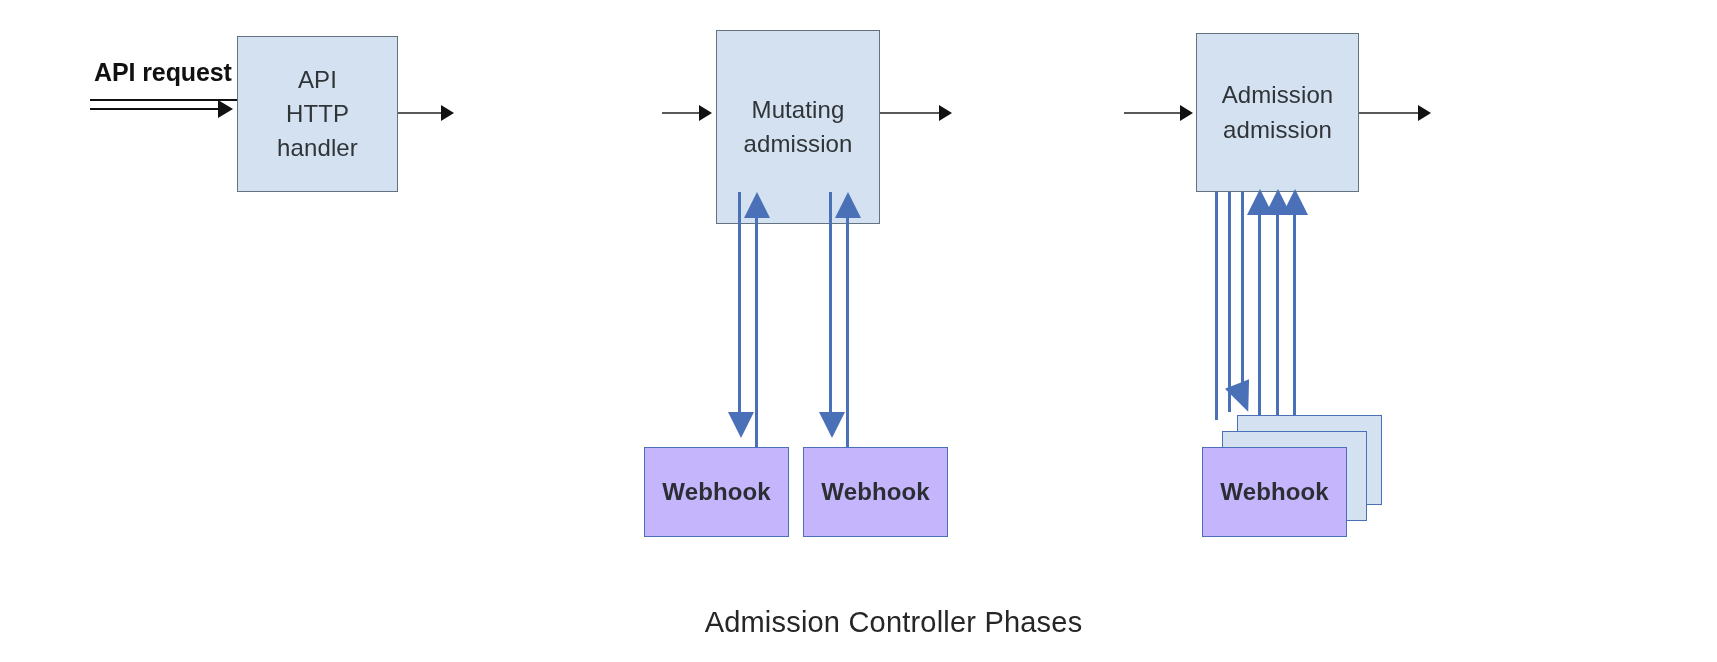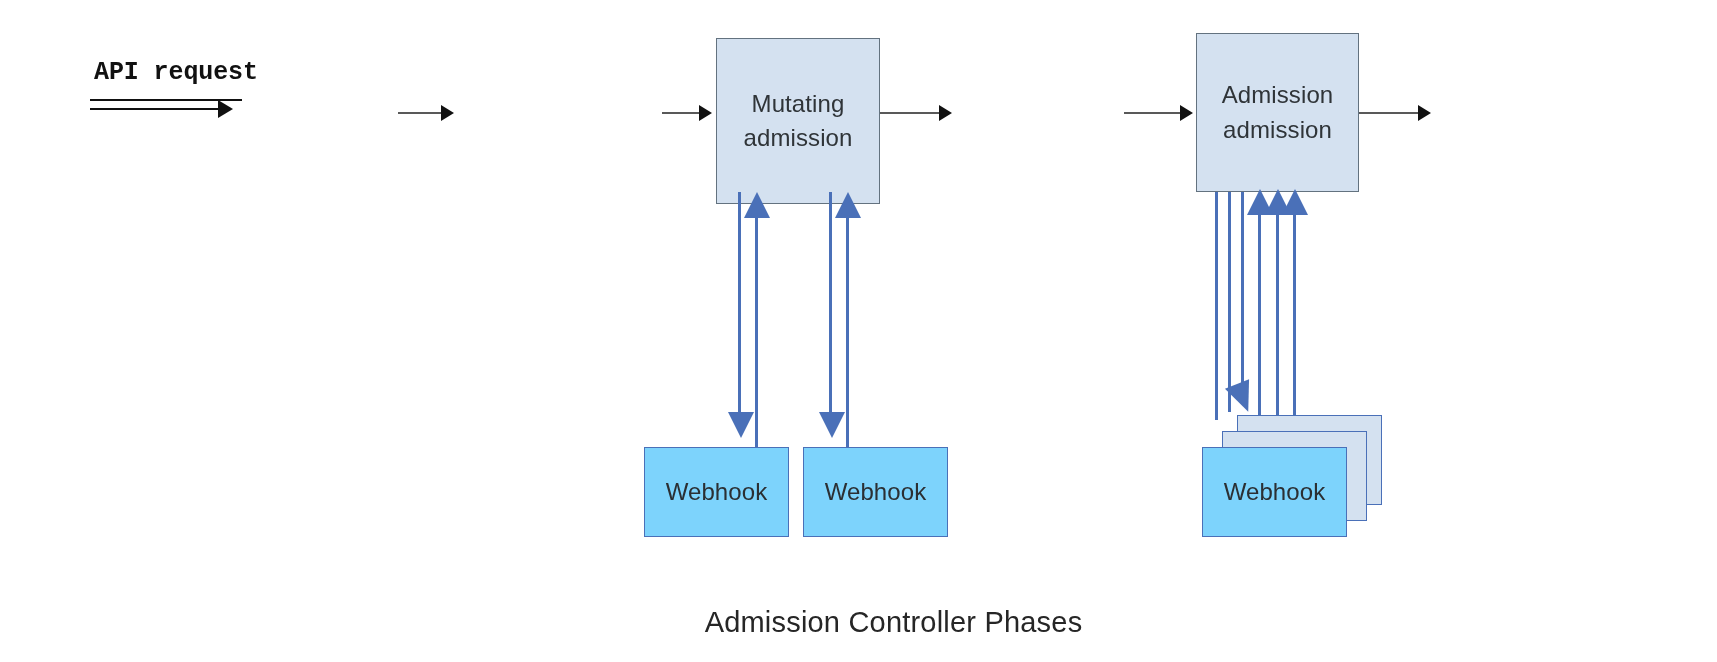--- a/index.html
+++ b/index.html
@@ -34,27 +34,27 @@
     font-size: 24px;
     color: #2f3438;
     letter-spacing: .1px;
     white-space: pre-line;
   }
 
   
   .webhook-box {
     position: absolute;
     box-sizing: border-box;
-    background: #7dd3fc;
+    background: #c4b5fd;
     border: 1.8px solid #4a70b8;
     display: flex;
     align-items: center;
     justify-content: center;
     font-size: 24px;
-    font-weight: 400;
+    font-weight: 700;
     color: #2b2f33;
     letter-spacing: .1px;
   }
   .webhook-ghost {
     position: absolute;
     box-sizing: border-box;
     background: #d4e1f0;
     border: 1.8px solid #4a70b8;
   }
 
@@ -87,21 +87,20 @@
     border-bottom: 9px solid transparent;
     border-left: 15px solid #111111;
   }
   .entry-label {
     position: absolute;
     font-size: 25px;
     font-weight: 700;
     color: #111111;
     white-space: nowrap;
     letter-spacing: -.1px;
-    font-family: Liberation Mono, monospace;
   }
 
   
   .v-line {
     position: absolute;
     width: 3.2px;
     background: #4a70b8;
   }
   .v-arrow-down {
     position: absolute;
@@ -144,23 +143,26 @@
 </head>
 <body>
 
 <div id="canvas">
 
   <div class="entry-label" style="left:94px; top:58px;">API request</div>
   <div class="entry-line" style="left:90px; top:99px; width:152px;"></div>
   <div class="entry-line" style="left:90px; top:108px; width:130px;"></div>
   <div class="entry-arrow" style="left:218px; top:100px;"></div>
 
-
-
-  <div class="phase-box" style="left:716px; top:30px; width:164px; height:166px;margin-top:8px;">Mutating
+  <div class="phase-box" style="left:237px; top:36px; width:161px; height:156px;">API
+HTTP
+handler</div>
+
+
+  <div class="phase-box" style="left:716px; top:30px; width:164px; height:194px;">Mutating
 admission</div>
 
 
   <div class="phase-box" style="left:1196px; top:33px; width:163px; height:159px;">Admission
 admission</div>
 
 
   <div class="h-conn" style="left:398px; top:112px; width:45px;"></div>
   <div class="h-arrow" style="left:441px; top:105px;"></div>
 

